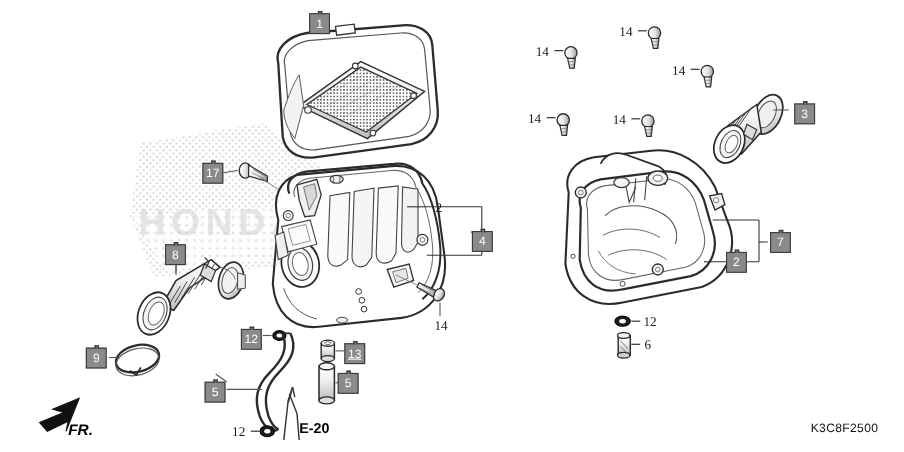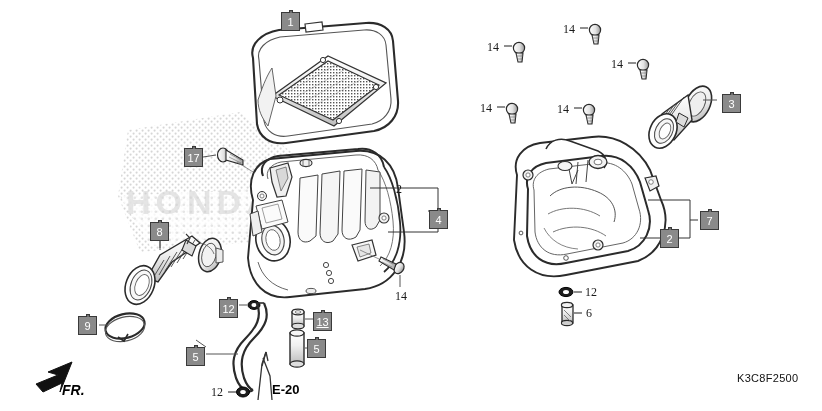--- a/index.html
+++ b/index.html
@@ -506,15 +506,15 @@
   <div class="plainnum" style="left:563px;top:22px;">14</div>
   <div class="plainnum" style="left:611px;top:57px;">14</div>
   <div class="plainnum" style="left:480px;top:101px;">14</div>
   <div class="plainnum" style="left:557px;top:102px;">14</div>
   <div class="plainnum" style="left:211px;top:385px;">12</div>
   <div class="plainnum" style="left:585px;top:285px;">12</div>
   <div class="plainnum" style="left:586px;top:306px;">6</div>
 
   <div class="frlabel" style="left:62px;top:354px;margin-top:28px;">FR.</div>
   <div class="refnum" style="left:272px;top:382px;">E-20</div>
-  <div class="diagcode" style="left:737px;top:372px;">K3C8F2500</div>
+  <div class="diagcode" style="left:737px;top:384px;">K3C8F2500</div>
 
 </div>
 
 </body></html>

